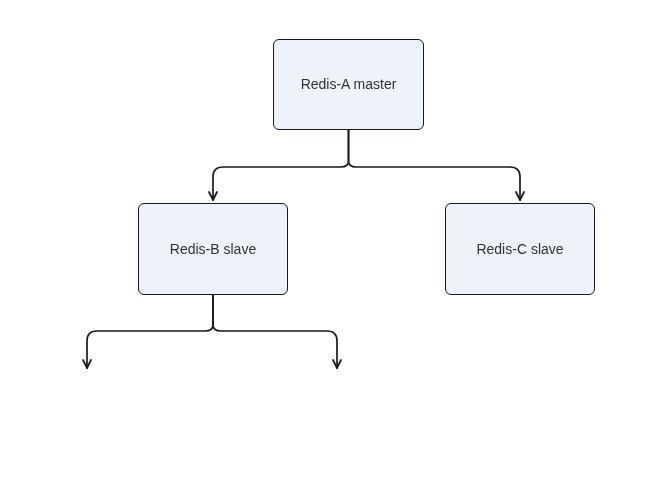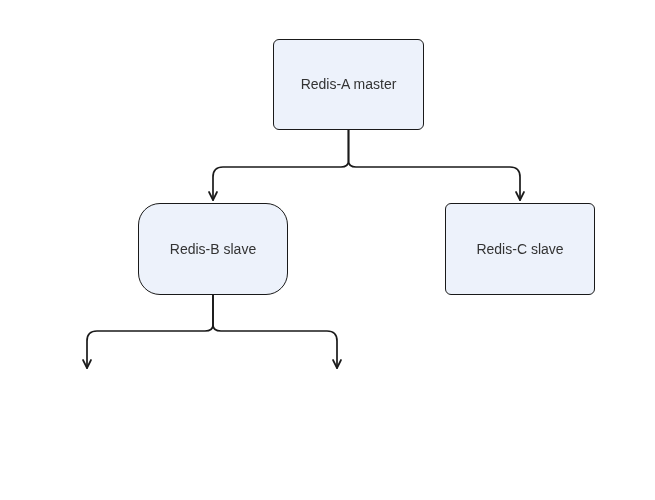--- a/index.html
+++ b/index.html
@@ -53,21 +53,21 @@
     align-items: center;
     justify-content: center;
     text-align: center;
   }
   .node-label {
     font-size: 14px;
     line-height: 1.2;
     color: var(--node-text);
   }
   .node-a { left: 273px; top: 39px;  width: 151px; height: 91px; }
-  .node-b { left: 138px; top: 203px; width: 150px; height: 92px; border-radius: 22px; }
+  .node-b { left: 138px; top: 203px; width: 150px; height: 92px; }
   .node-c { left: 445px; top: 203px; width: 150px; height: 92px; align-items: center; }
   .node-d { left: 12px;  top: 371px; width: 150px; height: 91px; }
   .node-e { left: 262px; top: 371px; width: 150px; height: 91px; }
 </style>
 </head>
 <body>
 
 <div class="canvas">
 
   <svg class="edges" viewBox="0 0 655 500" xmlns="http://www.w3.org/2000/svg">

